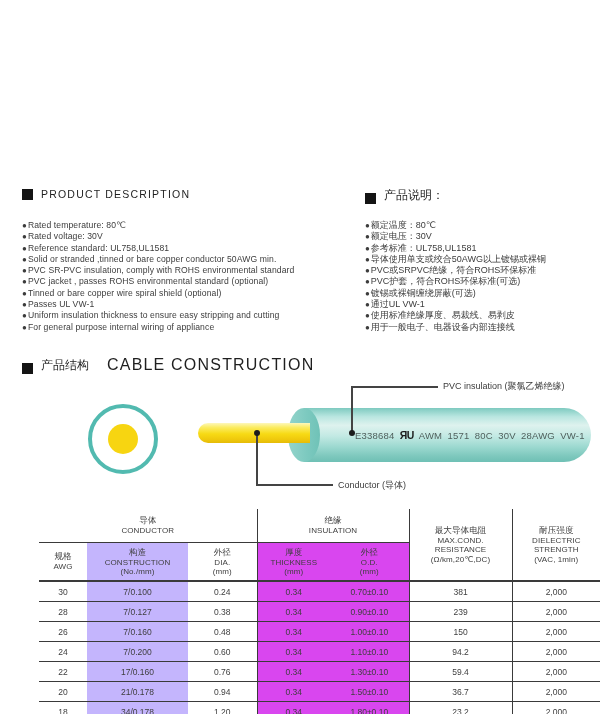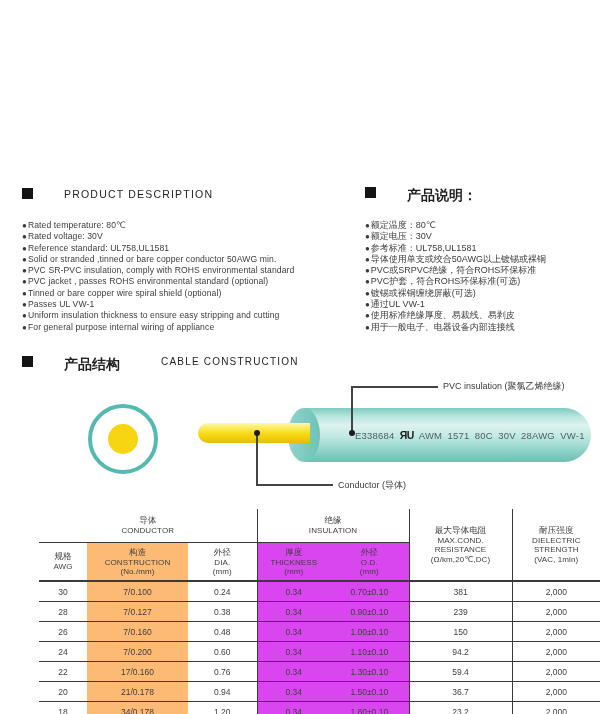--- a/index.html
+++ b/index.html
@@ -3,25 +3,25 @@
 <meta charset="utf-8">
 <style>
   html,body { margin:0; padding:0; }
   body {
     width:603px; height:714px; position:relative; overflow:hidden;
     background:#ffffff; color:#3c3c3c;
     font-family:"Liberation Sans","DejaVu Sans",sans-serif;
   }
 
   
-  .sec-header { position:absolute; display:flex; align-items:flex-start; white-space:nowrap;gap:23px; }
+  .sec-header { position:absolute; display:flex; align-items:flex-end; white-space:nowrap; }
   .sq { width:11px; height:11px; background:#141414; flex:0 0 auto; }
   .sec-title-en { font-size:10.5px; letter-spacing:1.2px; color:#1f1f1f; margin-left:8px; }
-  .sec-title-cn { font-size:14px; font-weight:bold; color:#1f1f1f; margin-left:8px; }
-  .sec-title-en2 { font-size:10px; letter-spacing:1.2px; color:#1f1f1f; margin-left:18px; }
+  .sec-title-cn { font-size:12px; font-weight:normal; color:#1f1f1f; margin-left:8px; }
+  .sec-title-en2 { font-size:16px; letter-spacing:1.2px; color:#1f1f1f; margin-left:18px; }
 
   
   ul.bullets { list-style:none; margin:0; padding:0; position:absolute; }
   ul.bullets li { display:flex; align-items:baseline; white-space:nowrap; }
   .bullet { flex:0 0 auto; }
   #desc-list { left:22px; top:220px; font-size:8.6px; letter-spacing:0.1px; }
   #desc-list li { line-height:11.3px; }
   #desc-list .bullet { font-size:8px; margin-right:1px; }
   #cn-list { left:365px; top:220px; font-size:9px; }
   #cn-list li { line-height:11.3px; }
@@ -66,21 +66,21 @@
     position:absolute; left:39px; top:509px; width:561px;
     border-collapse:collapse; table-layout:fixed;
     font-size:8.5px; color:#3e3e3e; text-align:center;
   }
   table.spec th { font-weight:normal; padding:0; }
   table.spec td { padding:0; }
   .grp-cell { height:33px; border-bottom:1px solid #3a3a3a; vertical-align:middle; }
   .hdr-span { height:71px; vertical-align:middle; border-bottom:2px solid #3a3a3a; }
   tr.sub th { height:36px; vertical-align:middle; border-bottom:2px solid #3a3a3a; }
   .vline { border-right:1.5px solid #3a3a3a; }
-  .bg-y { background:#fdba74; }
+  .bg-y { background:#c4b5fd; }
   .bg-b { background:#d946ef; }
   tbody td { height:19px; border-bottom:1.5px solid #3a3a3a; vertical-align:middle;margin-top:44px; }
   tbody tr:last-child td { border-bottom:none; }
   .ln-cn { display:block; line-height:11px; font-size:8.6px; }
   .ln-en { display:block; line-height:9.6px; font-size:8px; letter-spacing:0.1px; }
 </style>
 </head>
 <body>
 
 <div class="sec-header" style="left:22px; top:188px;">

